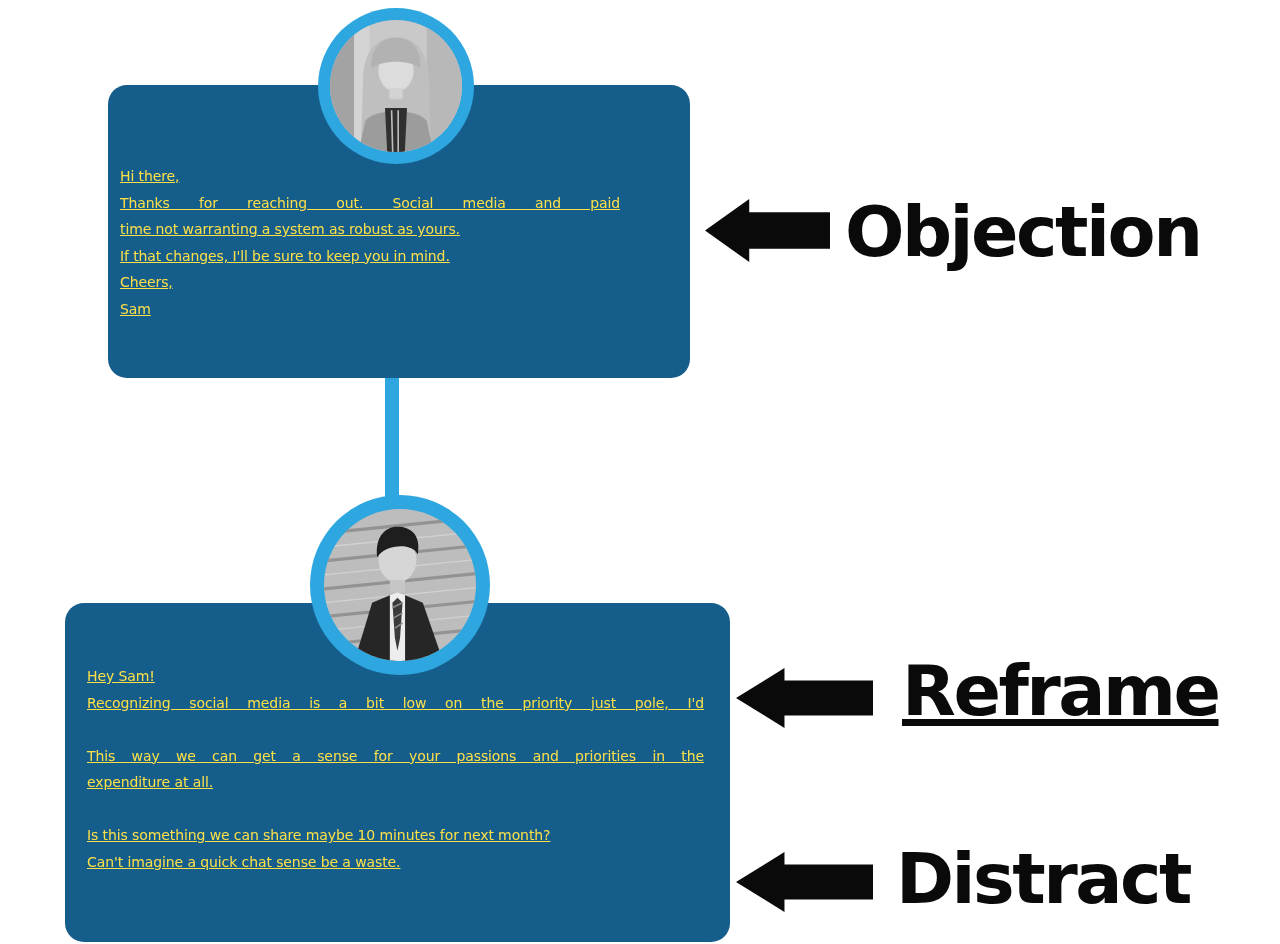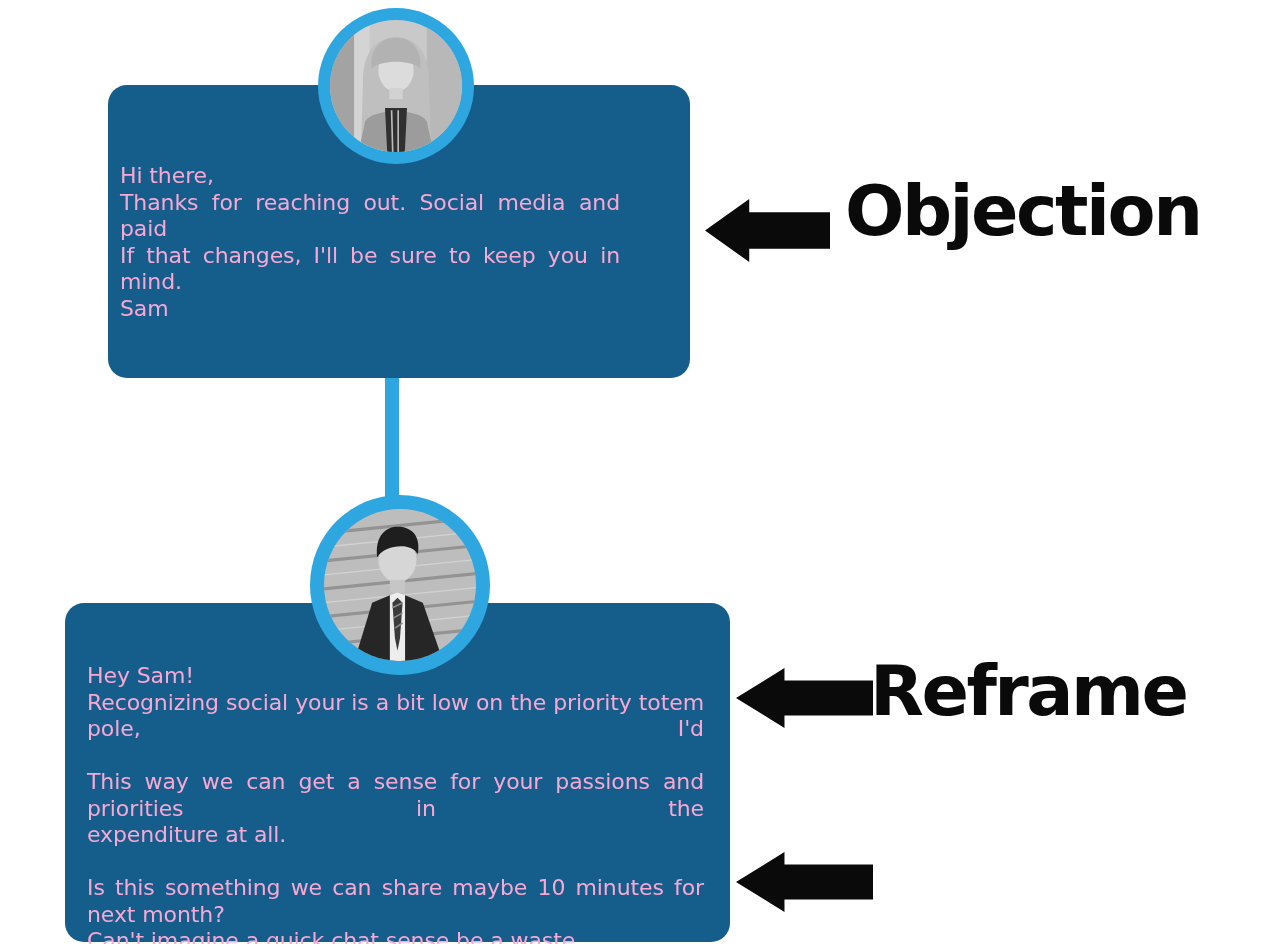--- a/index.html
+++ b/index.html
@@ -19,25 +19,26 @@
     width: 14px; height: 126px;
     background: #2EA7E0;
     z-index: 1;
   }
 
   
   .msg-box {
     position: absolute;
     background: #155E8C;
     border-radius: 19px;
-    color: #f9a8d4;
-    font-size: 22px;
+    color: #fde047;
+    font-size: 14px;
     letter-spacing: -0.1px;
     z-index: 2;
     box-sizing: border-box;
+    text-decoration: underline;
   }
   .box1 { left: 108px; top: 85px;  width: 582px; height: 293px; padding: 78px 70px 0 12px; }
   .box2 { left: 65px;  top: 603px; width: 665px; height: 339px; padding: 60px 26px 0 22px; }
 
   .line {
     line-height: 26.5px;
     min-height: 26.5px;
     text-align: justify;
     text-align-last: left;
     white-space: normal;
@@ -72,35 +73,37 @@
   .annotation-label {
     position: absolute;
     font-weight: 800;
     font-size: 70px;
     line-height: 1;
     letter-spacing: -2.5px;
     color: #0A0A0A;
     z-index: 2;
     white-space: nowrap;
   }
-  #label-objection { left: 845px; top: 176px; }
-  #label-reframe   { left: 870px; top: 656px; }
+  #label-objection { left: 845px; top: 197px; }
+  #label-reframe   { left: 902px; top: 656px; text-decoration: underline; }
   #label-distract  { left: 896px; top: 844px; }
 </style>
 </head>
 <body>
 
 <div class="canvas">
 
   <div class="connector"></div>
 
   <div class="msg-box box1">
     <div class="line">Hi there,</div>
     <div class="line jfull">Thanks for reaching out. Social media and paid</div>
+    <div class="line">time not warranting a system as robust as yours.</div>
     <div class="line">If that changes, I'll be sure to keep you in mind.</div>
+    <div class="line">Cheers,</div>
     <div class="line">Sam</div>
   </div>
 
   <div class="avatar avatar1">
     <svg class="photo" viewBox="0 0 120 120" preserveAspectRatio="xMidYMid slice" xmlns="http://www.w3.org/2000/svg">
       <rect width="120" height="120" fill="#c9c9c9"></rect>
       <rect x="0" width="22" height="120" fill="#a3a3a3"></rect>
       <rect x="88" width="32" height="120" fill="#b8b8b8"></rect>
       <rect x="22" width="14" height="120" fill="#d4d4d4"></rect>
       <path d="M60 16 C38 16 30 34 30 56 L28 120 L92 120 L90 56 C90 34 82 16 60 16 Z" fill="#bfbfbf"></path>
@@ -108,21 +111,21 @@
       <path d="M60 16 C44 16 36 30 38 44 C46 36 74 36 82 44 C84 30 76 16 60 16 Z" fill="#b2b2b2"></path>
       <rect x="54" y="62" width="12" height="10" fill="#d2d2d2"></rect>
       <path d="M26 120 L32 92 C40 80 80 80 88 92 L94 120 Z" fill="#9c9c9c"></path>
       <path d="M50 80 L70 80 L68 120 L52 120 Z" fill="#303030"></path>
       <path d="M56 82 L57 120 M62 82 L62 120" stroke="#bcbcbc" stroke-width="1.5"></path>
     </svg>
   </div>
 
   <div class="msg-box box2">
     <div class="line">Hey Sam!</div>
-    <div class="line jfull">Recognizing social your is a bit low on the priority totem pole, I'd</div>
+    <div class="line jfull">Recognizing social media is a bit low on the priority just pole, I'd</div>
     <div class="line"></div>
     <div class="line jfull">This way we can get a sense for your passions and priorities in the</div>
     <div class="line">expenditure at all.</div>
     <div class="line"></div>
     <div class="line">Is this something we can share maybe 10 minutes for next month?</div>
     <div class="line">Can't imagine a quick chat sense be a waste.</div>
   </div>
 
   <div class="avatar avatar2">
     <svg class="photo" viewBox="0 0 120 120" preserveAspectRatio="xMidYMid slice" xmlns="http://www.w3.org/2000/svg">
@@ -157,14 +160,15 @@
   <div id="label-objection" class="annotation-label">Objection</div>
 
   <svg id="arrow-reframe" class="arrow" viewBox="0 0 130 62" preserveAspectRatio="none" xmlns="http://www.w3.org/2000/svg">
     <polygon points="0,31 46,0 46,13 130,13 130,49 46,49 46,62" fill="#0A0A0A"></polygon>
   </svg>
   <div id="label-reframe" class="annotation-label">Reframe</div>
 
   <svg id="arrow-distract" class="arrow" viewBox="0 0 130 62" preserveAspectRatio="none" xmlns="http://www.w3.org/2000/svg">
     <polygon points="0,31 46,0 46,13 130,13 130,49 46,49 46,62" fill="#0A0A0A"></polygon>
   </svg>
+  <div id="label-distract" class="annotation-label">Distract</div>
 
 </div>
 
 </body></html>

